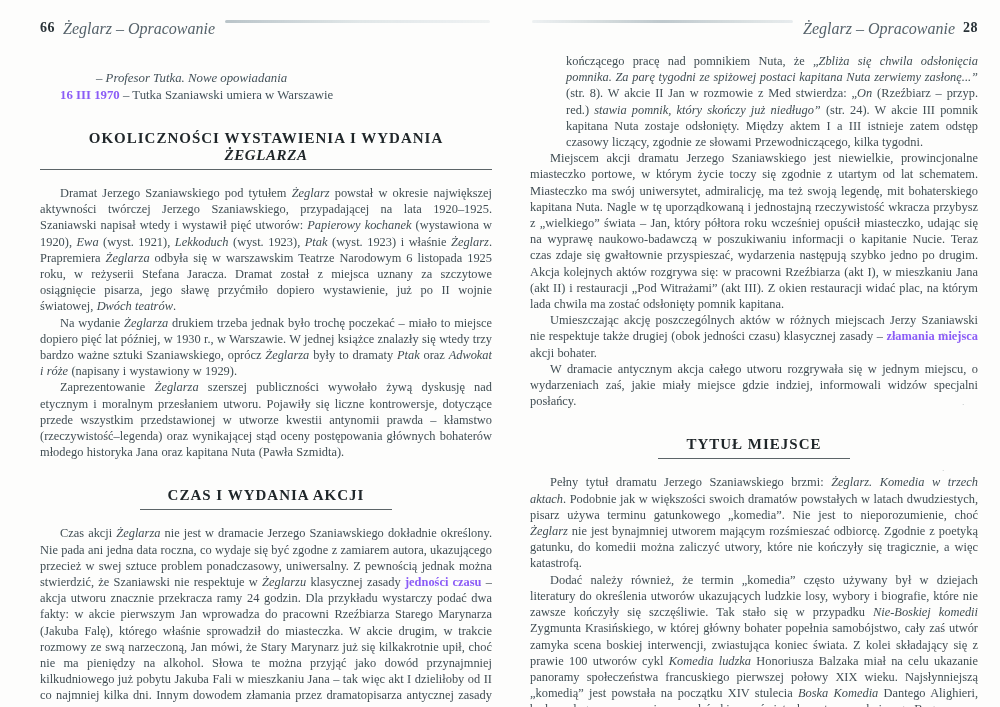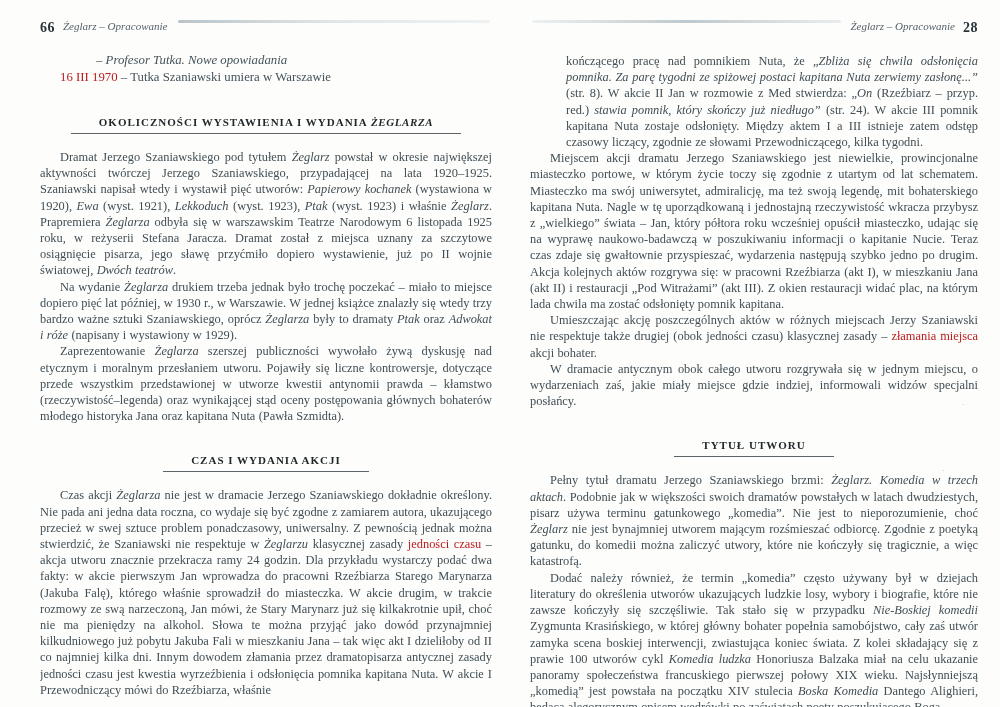--- a/index.html
+++ b/index.html
@@ -15,55 +15,55 @@
   }
   .page-left{left:40px;width:452px;}
   .page-right{left:530px;width:448px;}
 
   
   .runhead{
     display:flex;align-items:flex-start;gap:8px;
     padding-top:20px;height:18px;
   }
   .pagenum{font-weight:bold;font-size:14px;color:#2a3338;letter-spacing:.5px;}
-  .runtitle{font-style:italic;font-size:11px;color:#55626a;white-space:nowrap;}
+  .runtitle{font-style:italic;font-size:16px;color:#55626a;white-space:nowrap;}
   .head-rule{
     flex:1;height:3px;margin:0 2px;border-radius:2px;
     background:linear-gradient(90deg,rgba(150,166,173,.65),rgba(178,194,200,.38),rgba(193,206,211,.22));
     filter:blur(.4px);
   }
   .page-right .head-rule{
     background:linear-gradient(90deg,rgba(193,206,211,.25),rgba(150,166,173,.6),rgba(185,199,205,.3));
   }
   .page-right .runhead{justify-content:flex-end;}
 
   
-  .chron{margin-top:14px;font-size:12.8px;line-height:17px;color:#44525a;}
+  .chron{margin-top:32px;font-size:12.8px;line-height:17px;color:#44525a;}
   .chron-line{white-space:nowrap;}
 
   
   .heading-wrap{text-align:center;margin-top:26px;margin-bottom:0;}
   .heading{
     display:inline-block;margin:0;padding:0 28px 5px;
-    font-size:11px;font-weight:bold;letter-spacing:1px;color:#1f2629;
+    font-size:15px;font-weight:bold;letter-spacing:1px;color:#1f2629;
     border-bottom:1.5px solid #5c6468;
     font-family:"Liberation Serif","DejaVu Serif",serif;
   }
   .heading .i{letter-spacing:.6px;}
 
   
   .para{
     margin:0;text-align:justify;text-indent:20px;
     font-size:12.4px;line-height:16.2px;color:#414e54;
     word-spacing:.2px;
   }
   .para.noindent{text-indent:0;margin-left:36px;}
   .lead{margin-top:15px;}
   .i{font-style:italic;}
-  .b{font-weight:normal;color:#b91c1c;}
+  .b{font-weight:bold;color:#8b5cf6;}
 
   
   .speck{position:absolute;color:#8a979d;font-size:7px;line-height:7px;}
 </style>
 </head>
 <body>
 
 <section class="page page-left">
   <div class="runhead">
     <span class="pagenum">66</span>
@@ -87,22 +87,22 @@
 <section class="page page-right">
   <div class="runhead">
     <span class="head-rule"></span>
     <span class="runtitle">Żeglarz – Opracowanie</span>
     <span class="pagenum">28</span>
   </div>
   <div>
       <p class="para noindent lead"><span>kończącego pracę nad pomnikiem Nuta, że „</span><span class="i">Zbliża się chwila odsłonięcia pomnika. Za parę tygodni ze spiżowej postaci kapitana Nuta zerwiemy zasłonę...”</span><span> (str. 8). W akcie II Jan w rozmowie z Med stwierdza: „</span><span class="i">On</span><span> (Rzeźbiarz – przyp. red.) </span><span class="i">stawia pomnik, który skończy już niedługo”</span><span> (str. 24). W akcie III pomnik kapitana Nuta zostaje odsłonięty. Między aktem I a III istnieje zatem odstęp czasowy liczący, zgodnie ze słowami Przewodniczącego, kilka tygodni.</span></p>
       <p class="para"><span>Miejscem akcji dramatu Jerzego Szaniawskiego jest niewielkie, prowincjonalne miasteczko portowe, w którym życie toczy się zgodnie z utartym od lat schematem. Miasteczko ma swój uniwersytet, admiralicję, ma też swoją legendę, mit bohaterskiego kapitana Nuta. Nagle w tę uporządkowaną i jednostajną rzeczywistość wkracza przybysz z „wielkiego” świata – Jan, który półtora roku wcześniej opuścił miasteczko, udając się na wyprawę naukowo-badawczą w poszukiwaniu informacji o kapitanie Nucie. Teraz czas zdaje się gwałtownie przyspieszać, wydarzenia następują szybko jedno po drugim. Akcja kolejnych aktów rozgrywa się: w pracowni Rzeźbiarza (akt I), w mieszkaniu Jana (akt II) i restauracji „Pod Witrażami” (akt III). Z okien restauracji widać plac, na którym lada chwila ma zostać odsłonięty pomnik kapitana.</span></p>
       <p class="para"><span>Umieszczając akcję poszczególnych aktów w różnych miejscach Jerzy Szaniawski nie respektuje także drugiej (obok jedności czasu) klasycznej zasady – </span><span class="b">złamania miejsca</span><span> akcji bohater.</span></p>
-      <p class="para"><span>W dramacie antycznym obok całego utworu rozgrywała się w jednym miejscu, o wydarzeniach zaś, jakie miały miejsce gdzie indziej, informowali widzów specjalni posłańcy.</span></p>
-      <div class="heading-wrap"><h2 class="heading"><span>TYTUŁ UTWORU</span></h2></div>
+      <p class="para"><span>W dramacie antycznym akcja całego utworu rozgrywała się w jednym miejscu, o wydarzeniach zaś, jakie miały miejsce gdzie indziej, informowali widzów specjalni posłańcy.</span></p>
+      <div class="heading-wrap"><h2 class="heading"><span>TYTUŁ MIEJSCE</span></h2></div>
       <p class="para lead"><span>Pełny tytuł dramatu Jerzego Szaniawskiego brzmi: </span><span class="i">Żeglarz. Komedia w trzech aktach</span><span>. Podobnie jak w większości swoich dramatów powstałych w latach dwudziestych, pisarz używa terminu gatunkowego „komedia”. Nie jest to nieporozumienie, choć </span><span class="i">Żeglarz</span><span> nie jest bynajmniej utworem mającym rozśmieszać odbiorcę. Zgodnie z poetyką gatunku, do komedii można zaliczyć utwory, które nie kończyły się tragicznie, a więc katastrofą.</span></p>
       <p class="para"><span>Dodać należy również, że termin „komedia” często używany był w dziejach literatury do określenia utworów ukazujących ludzkie losy, wybory i biografie, które nie zawsze kończyły się szczęśliwie. Tak stało się w przypadku </span><span class="i">Nie-Boskiej komedii</span><span> Zygmunta Krasińskiego, w której główny bohater popełnia samobójstwo, cały zaś utwór zamyka scena boskiej interwencji, zwiastująca koniec świata. Z kolei składający się z prawie 100 utworów cykl </span><span class="i">Komedia ludzka</span><span> Honoriusza Balzaka miał na celu ukazanie panoramy społeczeństwa francuskiego pierwszej połowy XIX wieku. Najsłynniejszą „komedią” jest powstała na początku XIV stulecia </span><span class="i">Boska Komedia</span><span> Dantego Alighieri, będąca alegorycznym opisem wędrówki po zaświatach poety poszukującego Boga.</span></p>
     </div>
 </section>
 
 <span class="speck" style="left:941px;top:331px;">·:</span>
 <span class="speck" style="left:942px;top:468px;">·</span>
 <span class="speck" style="left:962px;top:402px;">·</span>
 
 </body></html>

